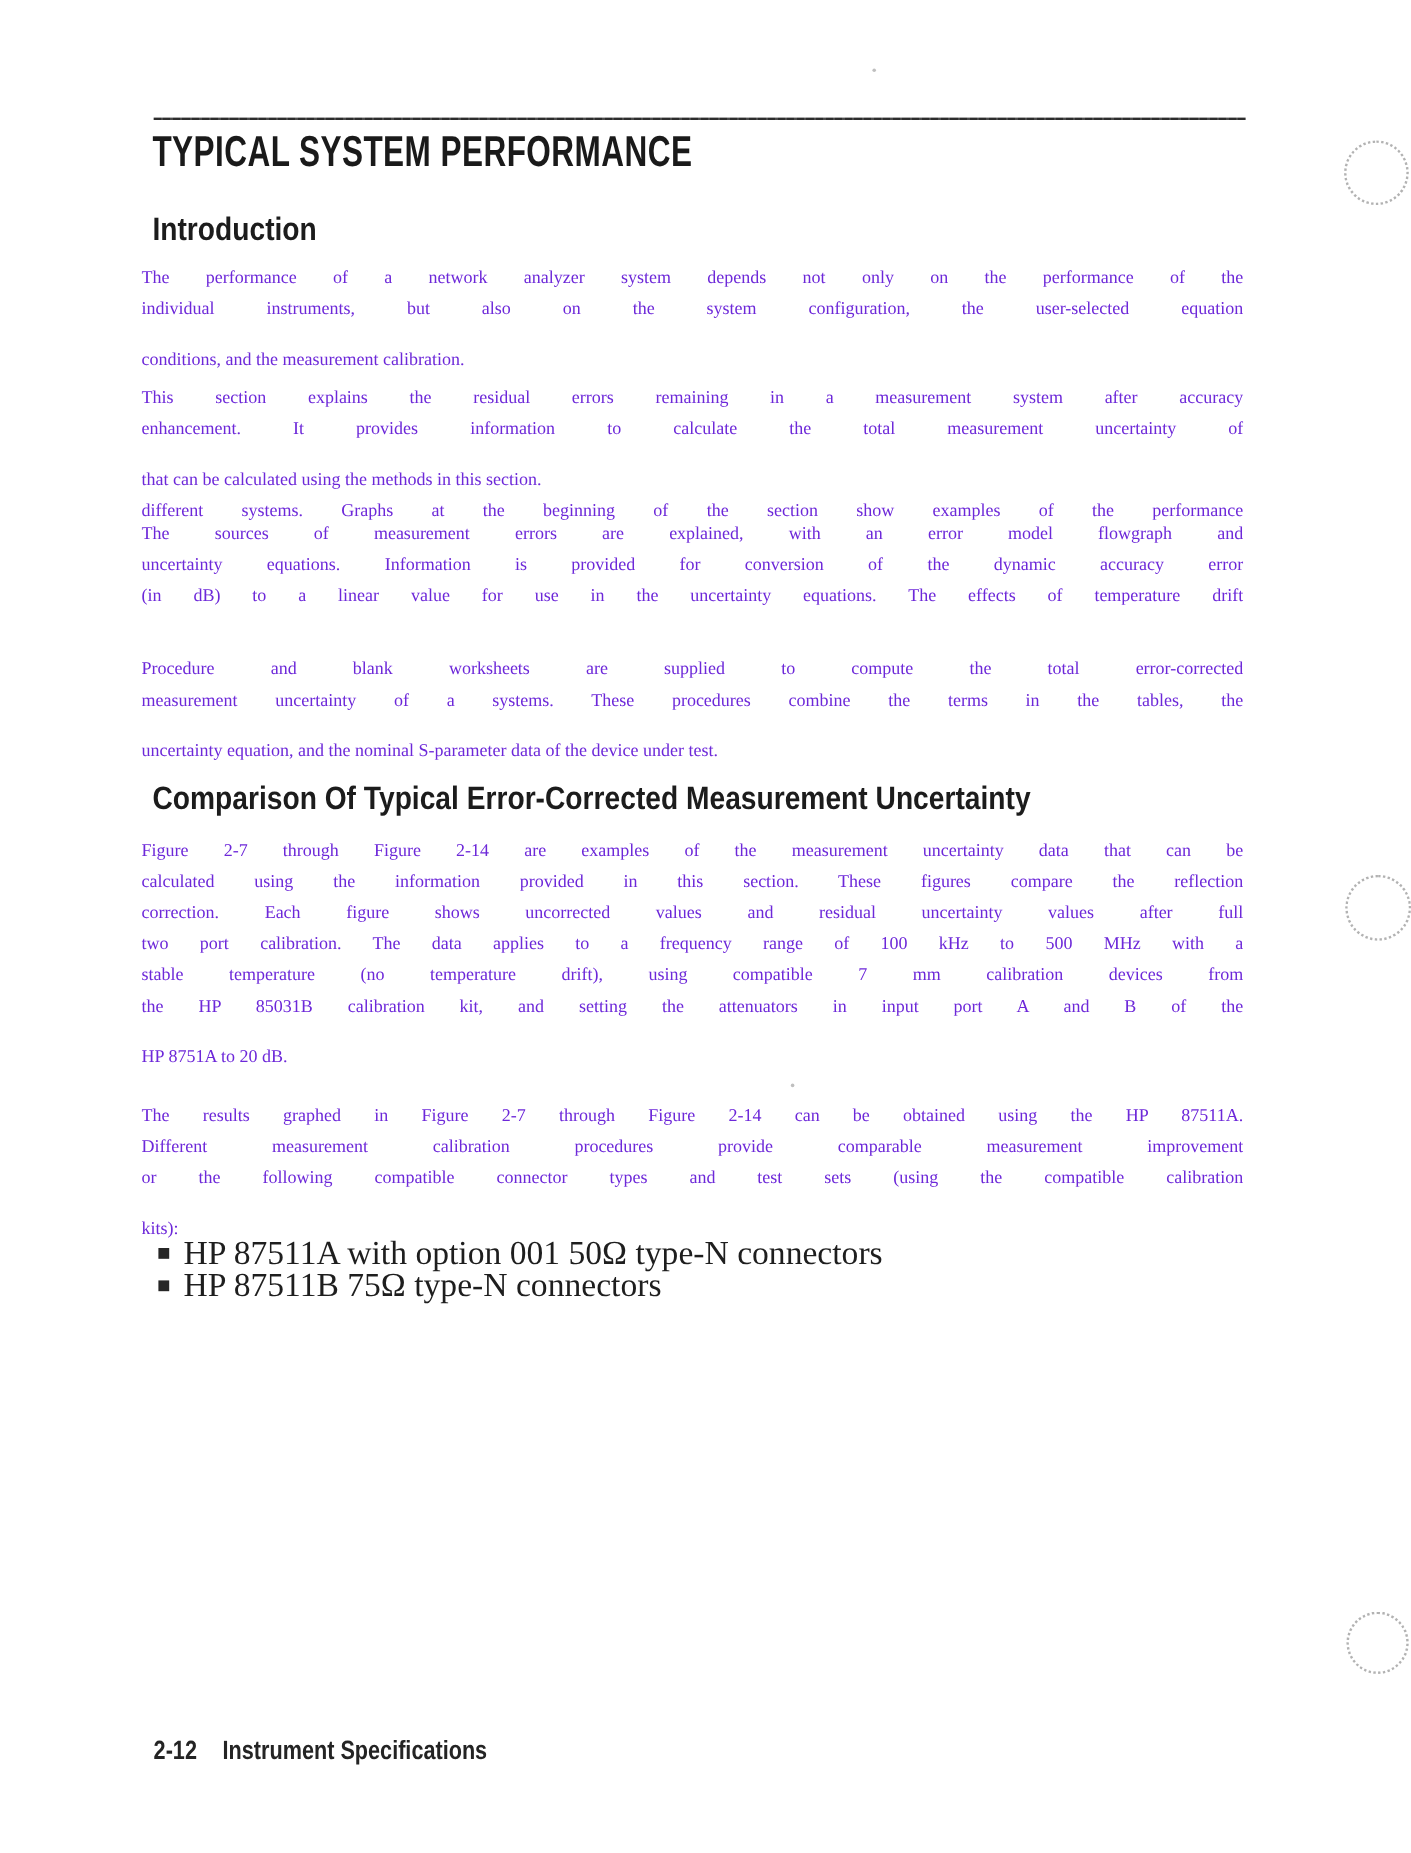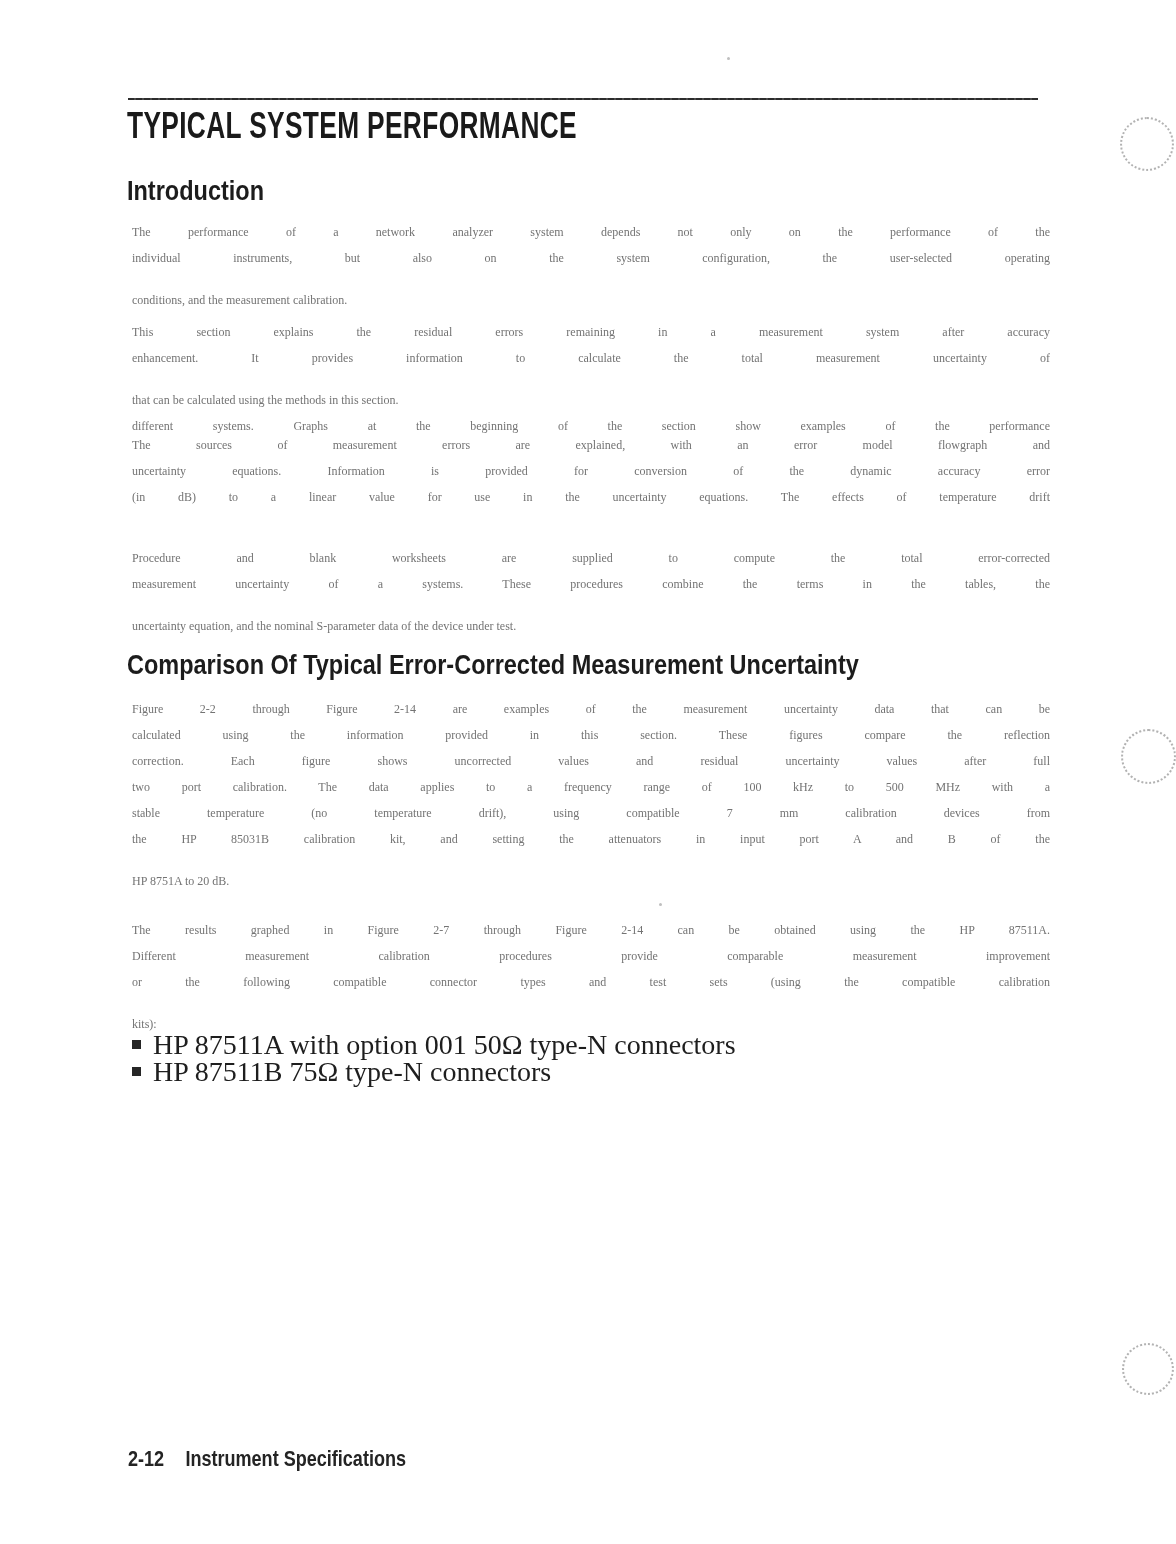--- a/index.html
+++ b/index.html
@@ -31,21 +31,21 @@
   .subhead {
     font-family: "Liberation Sans", sans-serif;
     font-weight: bold; font-size: 27px; line-height: 30px;
     color: #1c1c1c; white-space: nowrap;
     transform: scaleX(0.87); transform-origin: left top;
   }
   .h-intro { left: 127px; top: 176px; }
   .h-comparison { left: 127px; top: 650px; }
 
   
-  .para { left: 132px; width: 918px; font-size: 12px; line-height: 26px; color: #737373; }
+  .para { left: 118px; width: 918px; font-size: 15px; line-height: 26px; color: #6d28d9; }
   .pline { text-align: justify; text-align-last: justify; white-space: normal; height: 26px; overflow: hidden; }
   .pline.last { text-align-last: left; margin-top: 16px; }
   .p1 { top: 219px; }
   .p2 { top: 319px; }
   .p3 { top: 432px; }
   .p4 { top: 545px; }
   .p5 { top: 696px; }
   .p6 { top: 917px; }
 
   
@@ -80,21 +80,21 @@
 </style>
 </head>
 <body>
 
 <div class="abs rule"></div>
 <div class="abs title">TYPICAL SYSTEM PERFORMANCE</div>
 <div class="abs subhead h-intro">Introduction</div>
 
 <div class="abs para p1">
     <div class="pline">The performance of a network analyzer system depends not only on the performance of the</div>
-    <div class="pline">individual instruments, but also on the system configuration, the user-selected operating</div>
+    <div class="pline">individual instruments, but also on the system configuration, the user-selected equation</div>
     <div class="pline last">conditions, and the measurement calibration.</div>
   </div>
 <div class="abs para p2">
     <div class="pline">This section explains the residual errors remaining in a measurement system after accuracy</div>
     <div class="pline">enhancement. It provides information to calculate the total measurement uncertainty of</div>
     <div class="pline last">that can be calculated using the methods in this section.</div>
     <div class="pline">different systems. Graphs at the beginning of the section show examples of the performance</div>
   </div>
 <div class="abs para p3">
     <div class="pline">The sources of measurement errors are explained, with an error model flowgraph and</div>
@@ -102,21 +102,21 @@
     <div class="pline">(in dB) to a linear value for use in the uncertainty equations. The effects of temperature drift</div>
   </div>
 <div class="abs para p4">
     <div class="pline">Procedure and blank worksheets are supplied to compute the total error-corrected</div>
     <div class="pline">measurement uncertainty of a systems. These procedures combine the terms in the tables, the</div>
     <div class="pline last">uncertainty equation, and the nominal S-parameter data of the device under test.</div>
   </div>
 
 <div class="abs subhead h-comparison">Comparison Of Typical Error-Corrected Measurement Uncertainty</div>
 <div class="abs para p5">
-    <div class="pline">Figure 2-2 through Figure 2-14 are examples of the measurement uncertainty data that can be</div>
+    <div class="pline">Figure 2-7 through Figure 2-14 are examples of the measurement uncertainty data that can be</div>
     <div class="pline">calculated using the information provided in this section. These figures compare the reflection</div>
     <div class="pline">correction. Each figure shows uncorrected values and residual uncertainty values after full</div>
     <div class="pline">two port calibration. The data applies to a frequency range of 100 kHz to 500 MHz with a</div>
     <div class="pline">stable temperature (no temperature drift), using compatible 7 mm calibration devices from</div>
     <div class="pline">the HP 85031B calibration kit, and setting the attenuators in input port A and B of the</div>
     <div class="pline last">HP 8751A to 20 dB.</div>
   </div>
 <div class="abs para p6">
     <div class="pline">The results graphed in Figure 2-7 through Figure 2-14 can be obtained using the HP 87511A.</div>
     <div class="pline">Different measurement calibration procedures provide comparable measurement improvement</div>

